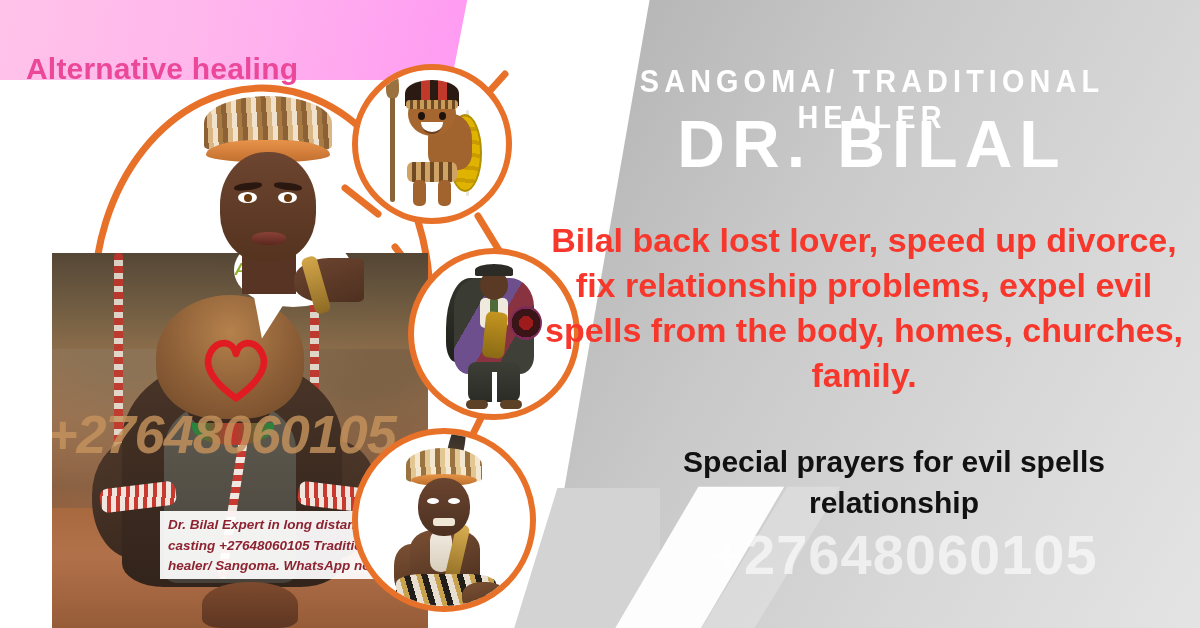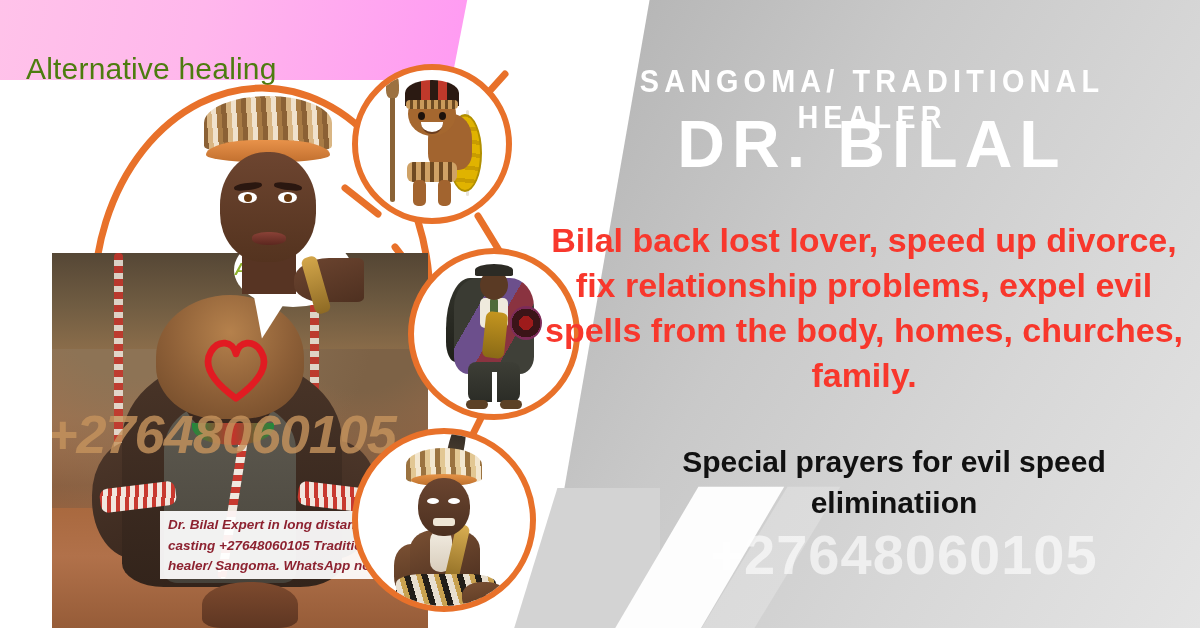--- a/index.html
+++ b/index.html
@@ -36,21 +36,21 @@
   }
   .wedge-grey-sm{
     position:absolute;left:480px;bottom:0;width:180px;height:140px;
     background:#d3d3d3;
     clip-path:polygon(19% 100%, 43% 0%, 100% 0%, 100% 100%);
   }
 
   
   .alt-heal{
     position:absolute;left:26px;top:52px;
-    font-size:30px;font-weight:400;color:#4d7c0f;letter-spacing:.2px;
+    font-size:30px;font-weight:700;color:#ec4899;letter-spacing:.2px;
   }
 
   
   .photo{
     position:absolute;left:52px;top:253px;width:376px;height:375px;
     overflow:hidden;
     background:
       radial-gradient(circle at 22% 12%, #8d7355 0 18%, rgba(141,115,85,0) 55%),
       radial-gradient(circle at 82% 18%, #7d6246 0 16%, rgba(125,98,70,0) 52%),
       linear-gradient(178deg,#6b5a43 0%,#7c6447 14%,#a9724b 30%,#b0714a 42%,#8a5b3c 60%,#a96b43 78%,#9c6440 100%);
@@ -382,16 +382,16 @@
     <div class="k-knee"></div>
     <div class="k-face"></div>
     <div class="k-eye-l"></div>
     <div class="k-eye-r"></div>
     <div class="k-teeth"></div>
   </div>
 
   <div class="kicker">SANGOMA/ TRADITIONAL HEALER</div>
   <div class="bigname">DR.  BILAL</div>
   <div class="redtext">Bilal back lost lover, speed up divorce, fix relationship problems, expel evil spells from the body, homes, churches, family.</div>
-  <div class="blacktext">Special prayers for  evil speed eliminatiion</div>
+  <div class="blacktext">Special prayers for  evil spells relationship</div>
   <div class="ghostphone">+27648060105</div>
 
 </div>
 
 </body></html>

